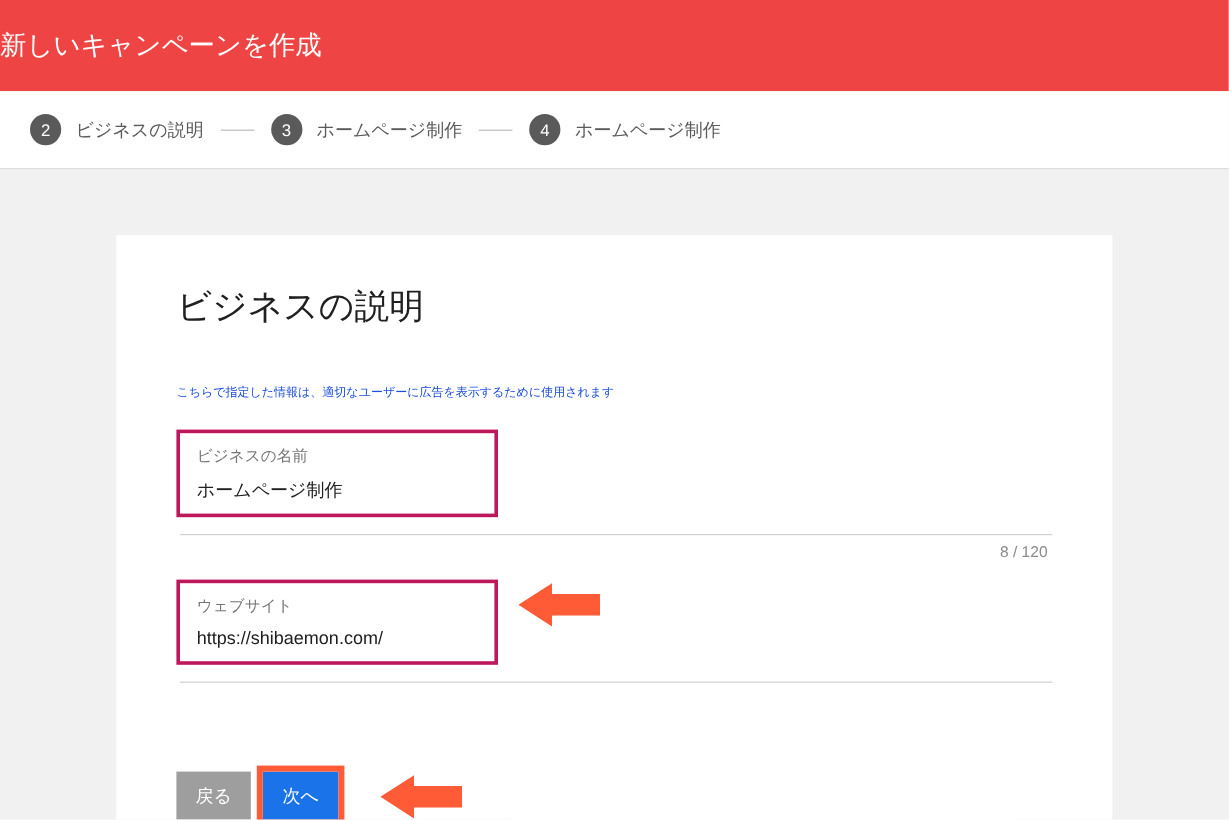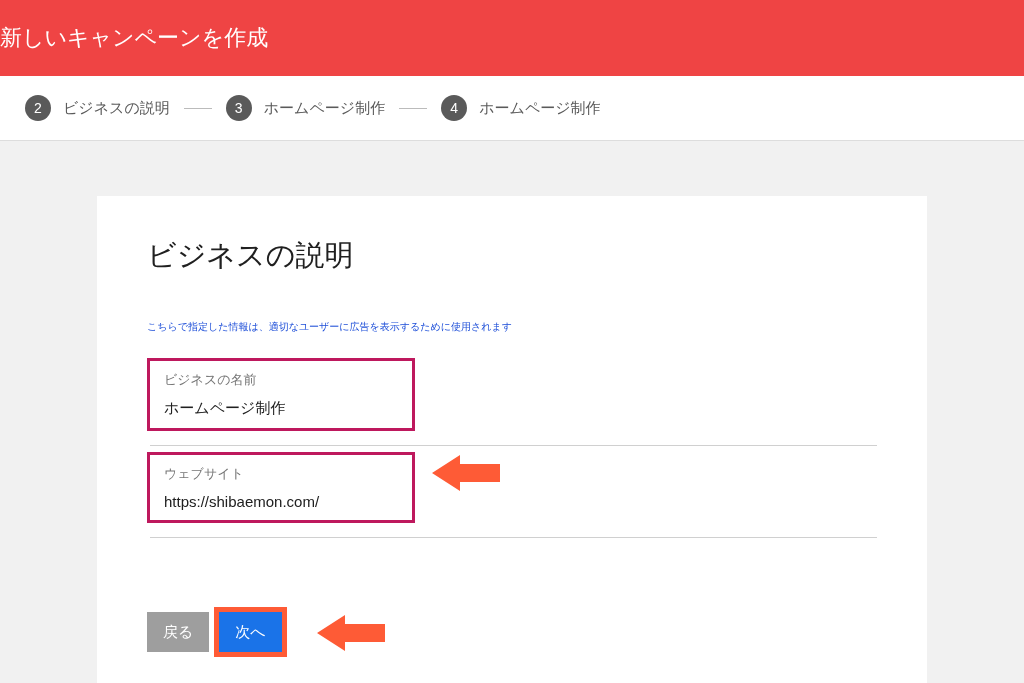--- a/index.html
+++ b/index.html
@@ -164,20 +164,21 @@
 
       <div class="field-area">
         <div class="field-block">
           <div class="field-highlight">
             <div class="field-label">ビジネスの名前</div>
             <div class="field-value">ホームページ制作</div>
           </div>
         </div>
 
         <div style="height:1px;background:#d0d0d0;margin:0 0 6px 3px;"></div>
+        <div style="text-align:right;font-size:13px;color:#8a8a8a;padding-right:4px;margin-bottom:16px;">8 / 120</div>
 
         <div class="field-block" style="position:relative;text-decoration:underline;">
           <div class="field-highlight">
             <div class="field-label">ウェブサイト</div>
             <div class="field-value">https://shibaemon.com/</div>
           </div>
           <div class="arrow-holder1">
             <svg width="68" height="48" viewBox="0 0 68 48">
               <polygon points="0,24 28,6 28,15 68,15 68,33 28,33 28,42" fill="#fe5b36"></polygon>
             </svg>

